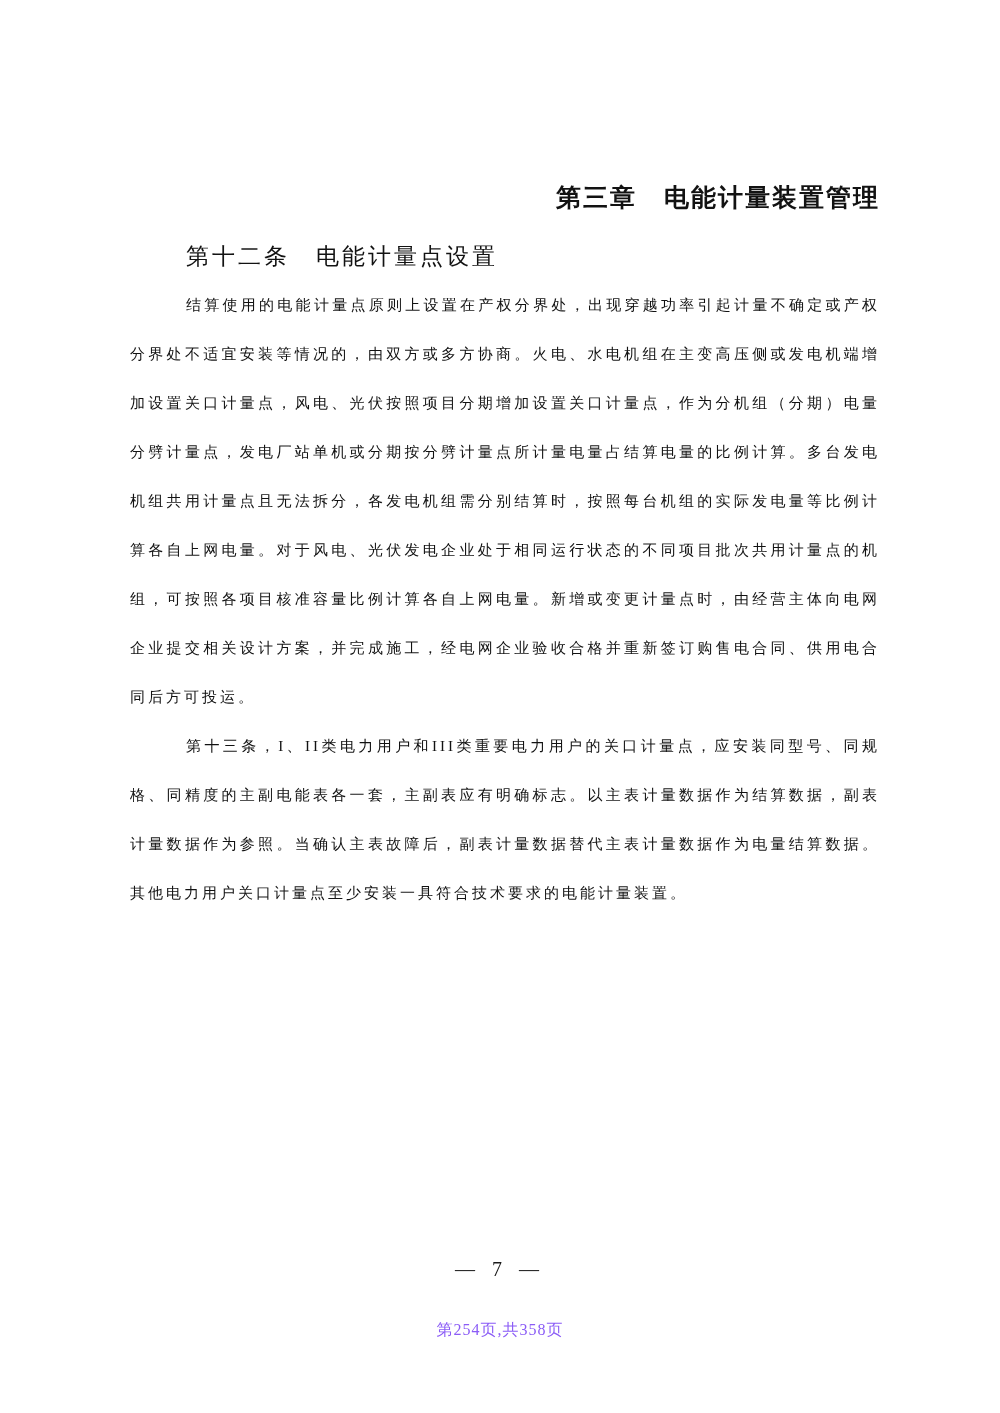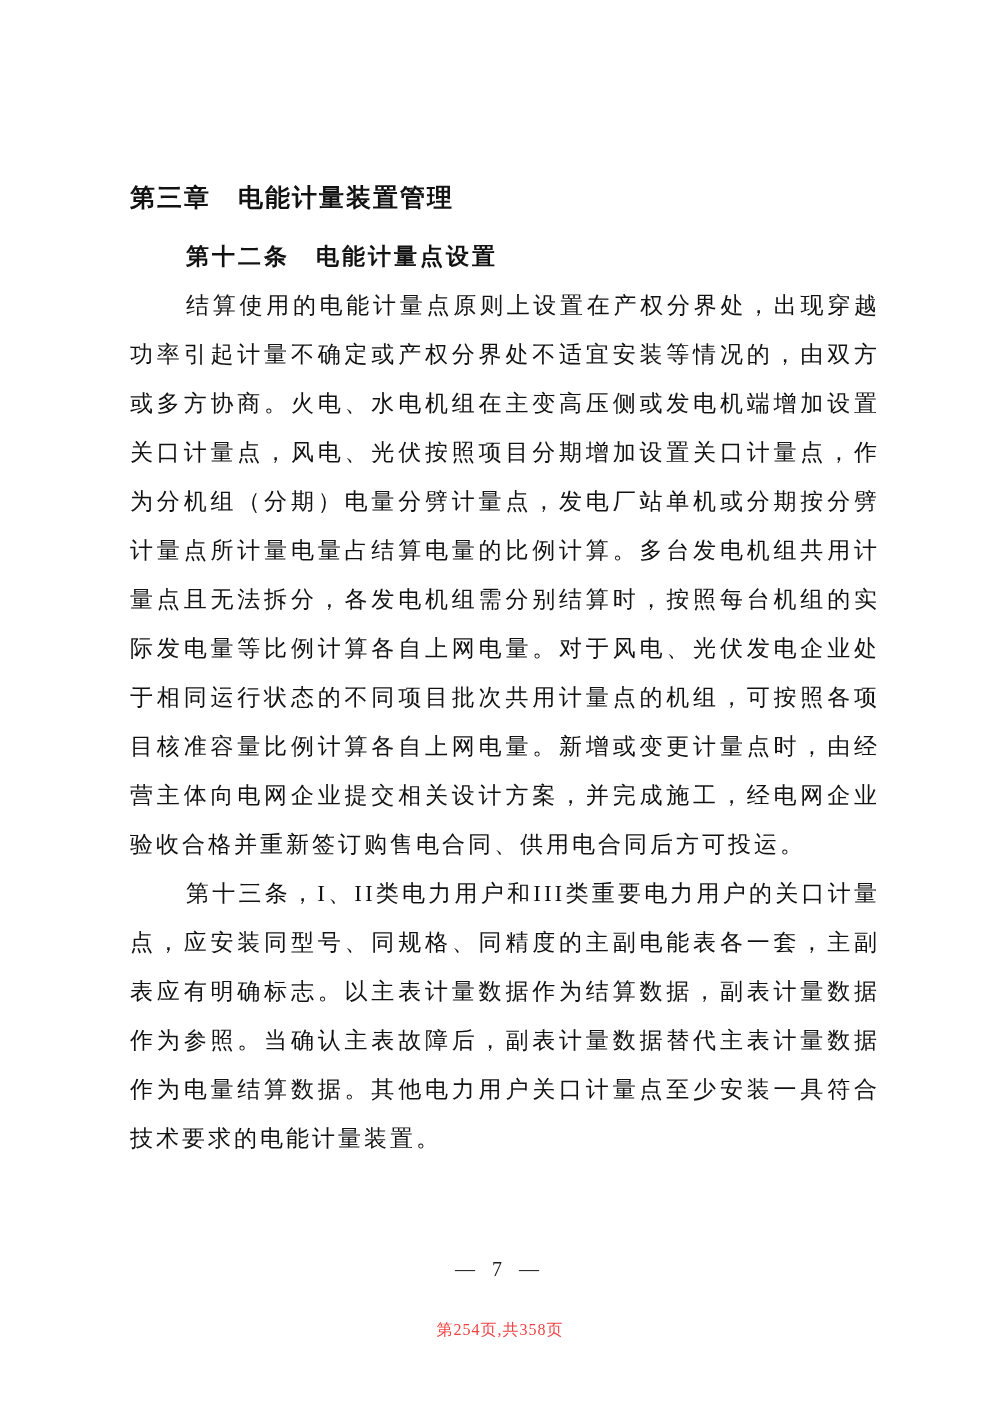--- a/index.html
+++ b/index.html
@@ -12,36 +12,36 @@
     font-family: "Liberation Serif", "DejaVu Serif", serif;
     color: #121212;
   }
   .page {
     position: absolute;
     inset: 0;
     padding: 178px 120px 0 130px;
     background: #ffffff;
   }
   .chapter-title {
-    text-align: left;
+    text-align: right;
     font-weight: bold;
     font-size: 25px;
     letter-spacing: 2px;
     line-height: 40px;
     margin-bottom: 14px;
   }
   .article-heading {
-    font-weight: bold;
+    font-weight: normal;
     font-size: 23px;
     letter-spacing: 3px;
     line-height: 49px;
     text-indent: 56px;
   }
   .article-paragraph {
-    font-size: 23px;
+    font-size: 15px;
     letter-spacing: 3px;
     line-height: 49px;
     text-indent: 56px;
     text-align: justify;
   }
   .page-number {
     position: absolute;
     top: 1258px;
     left: 0;
     width: 100%;
@@ -51,21 +51,21 @@
     color: #1a1a1a;
   }
   .footer-indicator {
     position: absolute;
     top: 1320px;
     left: 0;
     width: 100%;
     text-align: center;
     font-size: 16px;
     letter-spacing: 1px;
-    color: #ef4444;
+    color: #8b5cf6;
   }
 </style>
 </head>
 <body>
 
 <div class="page">
 
   <h1 class="chapter-title">第三章　电能计量装置管理</h1>
 
   <h2 class="article-heading">第十二条　电能计量点设置</h2>

